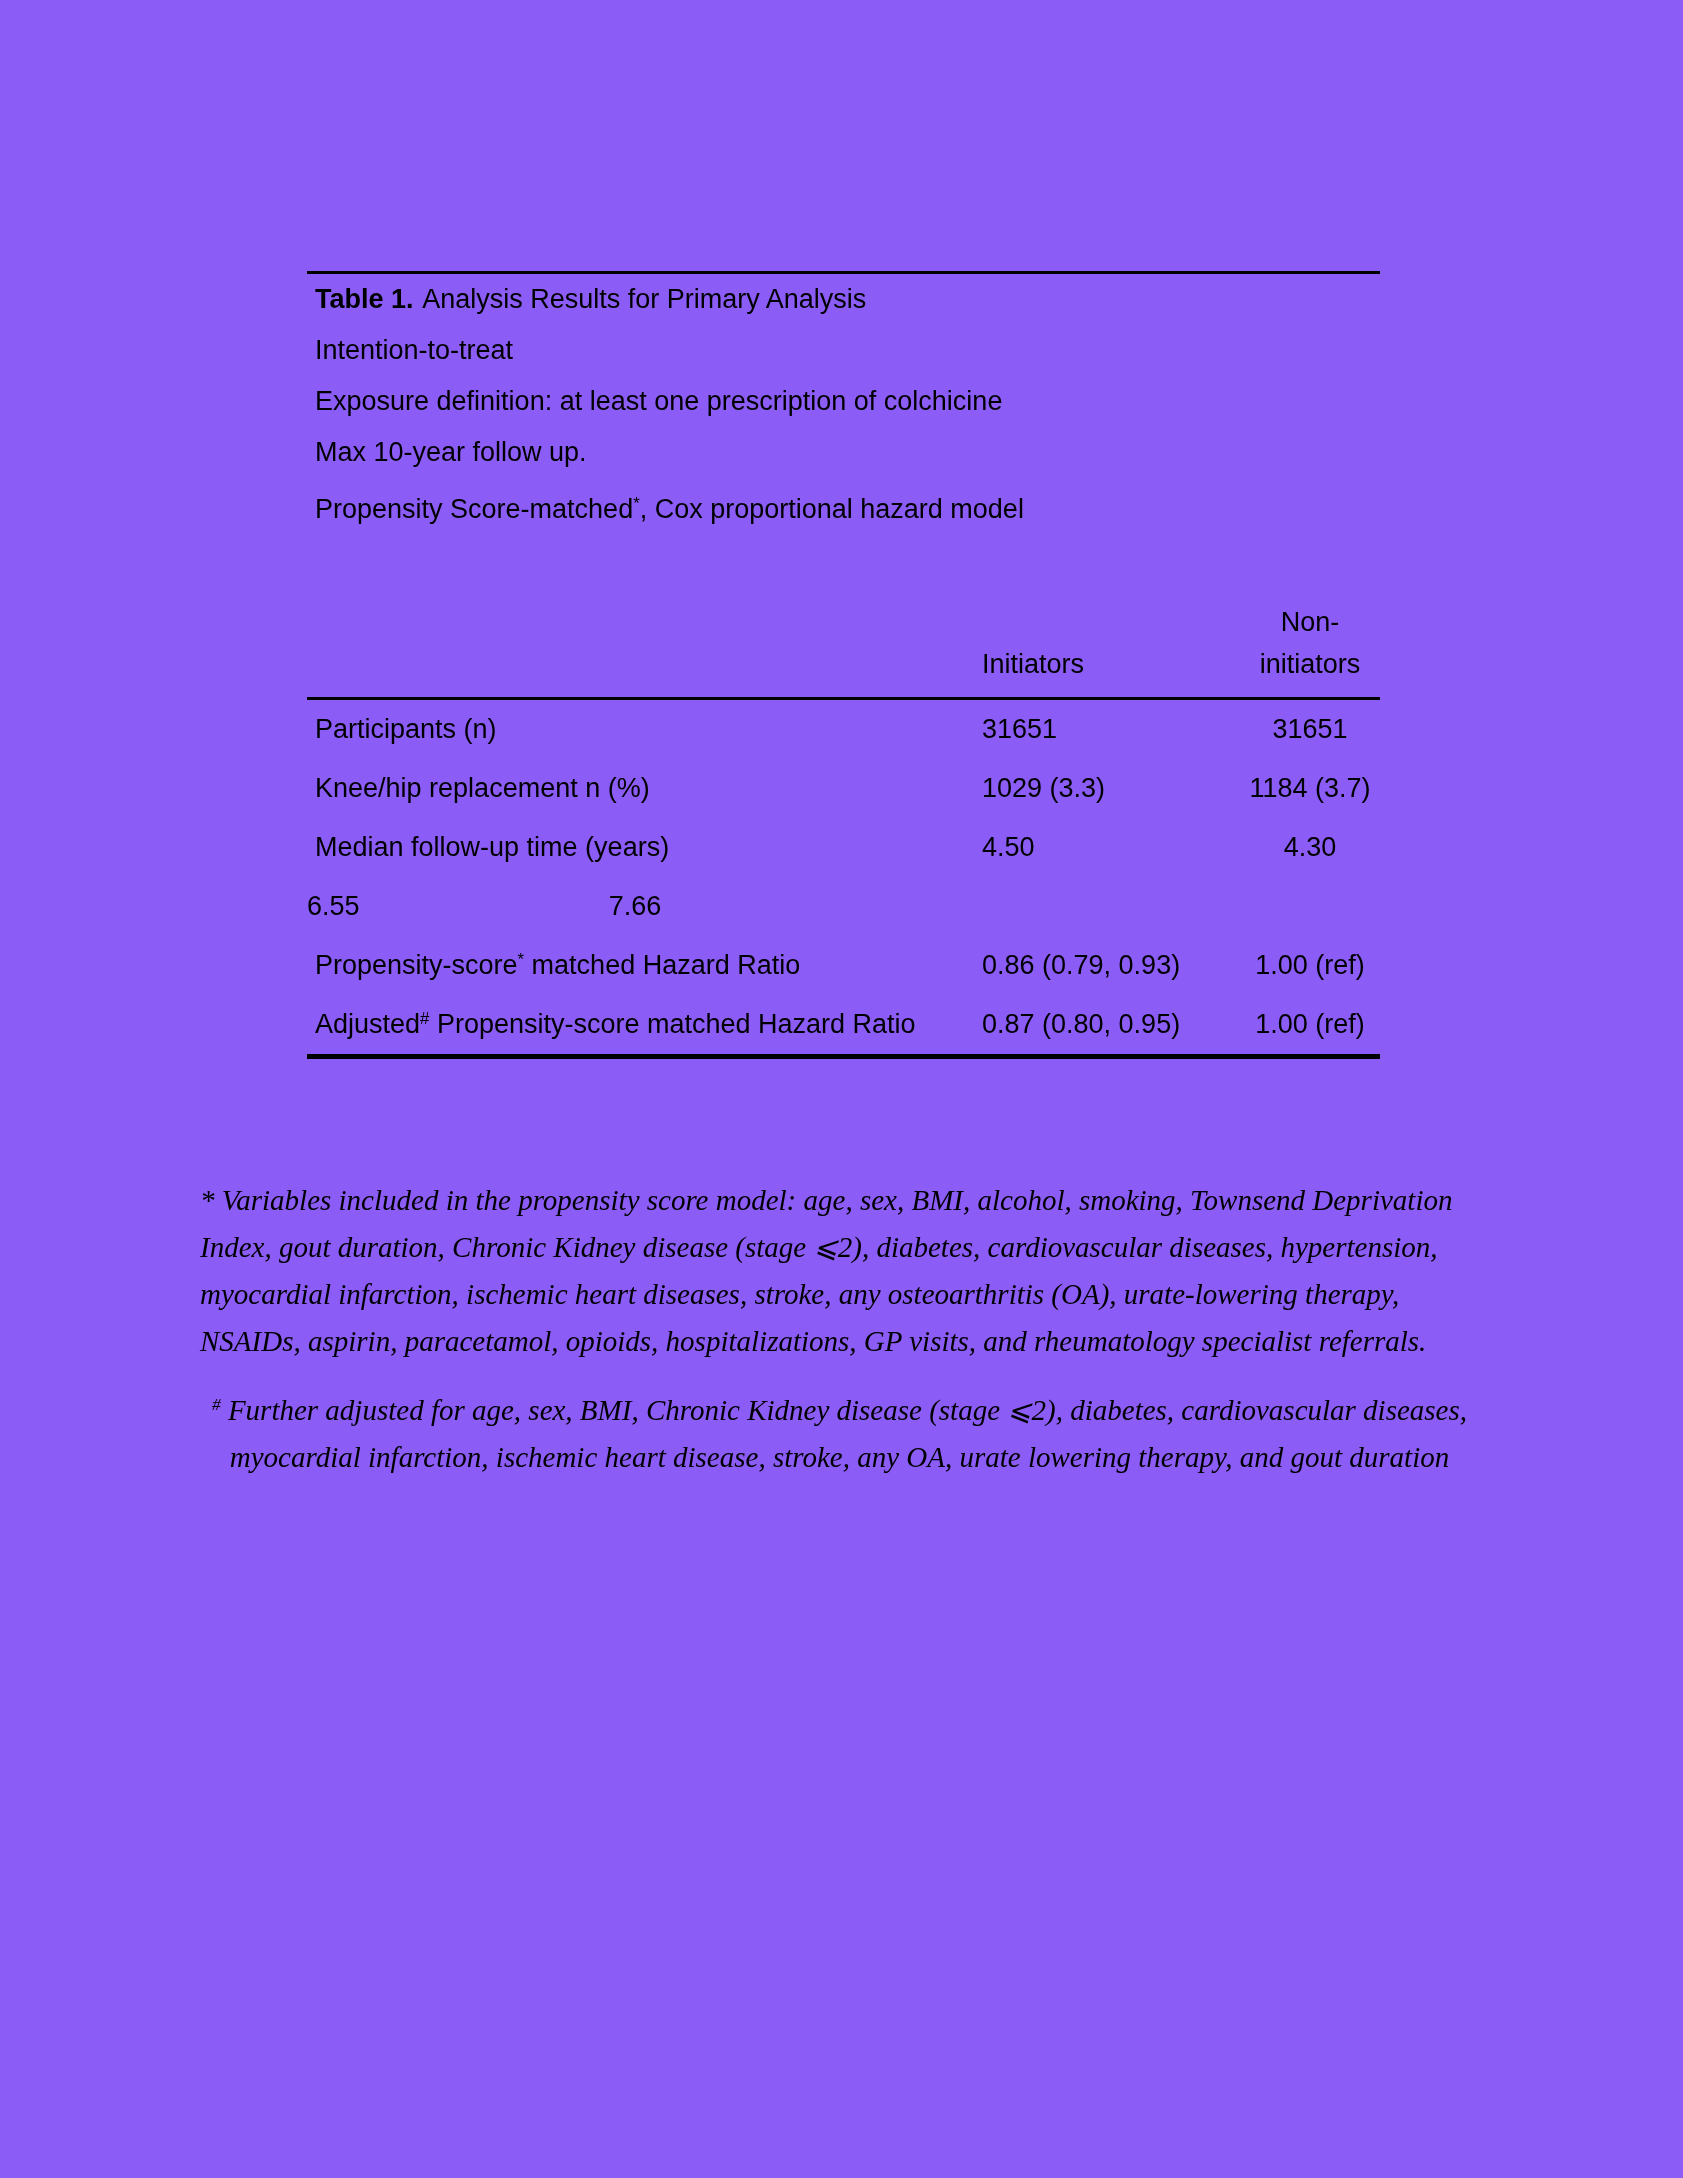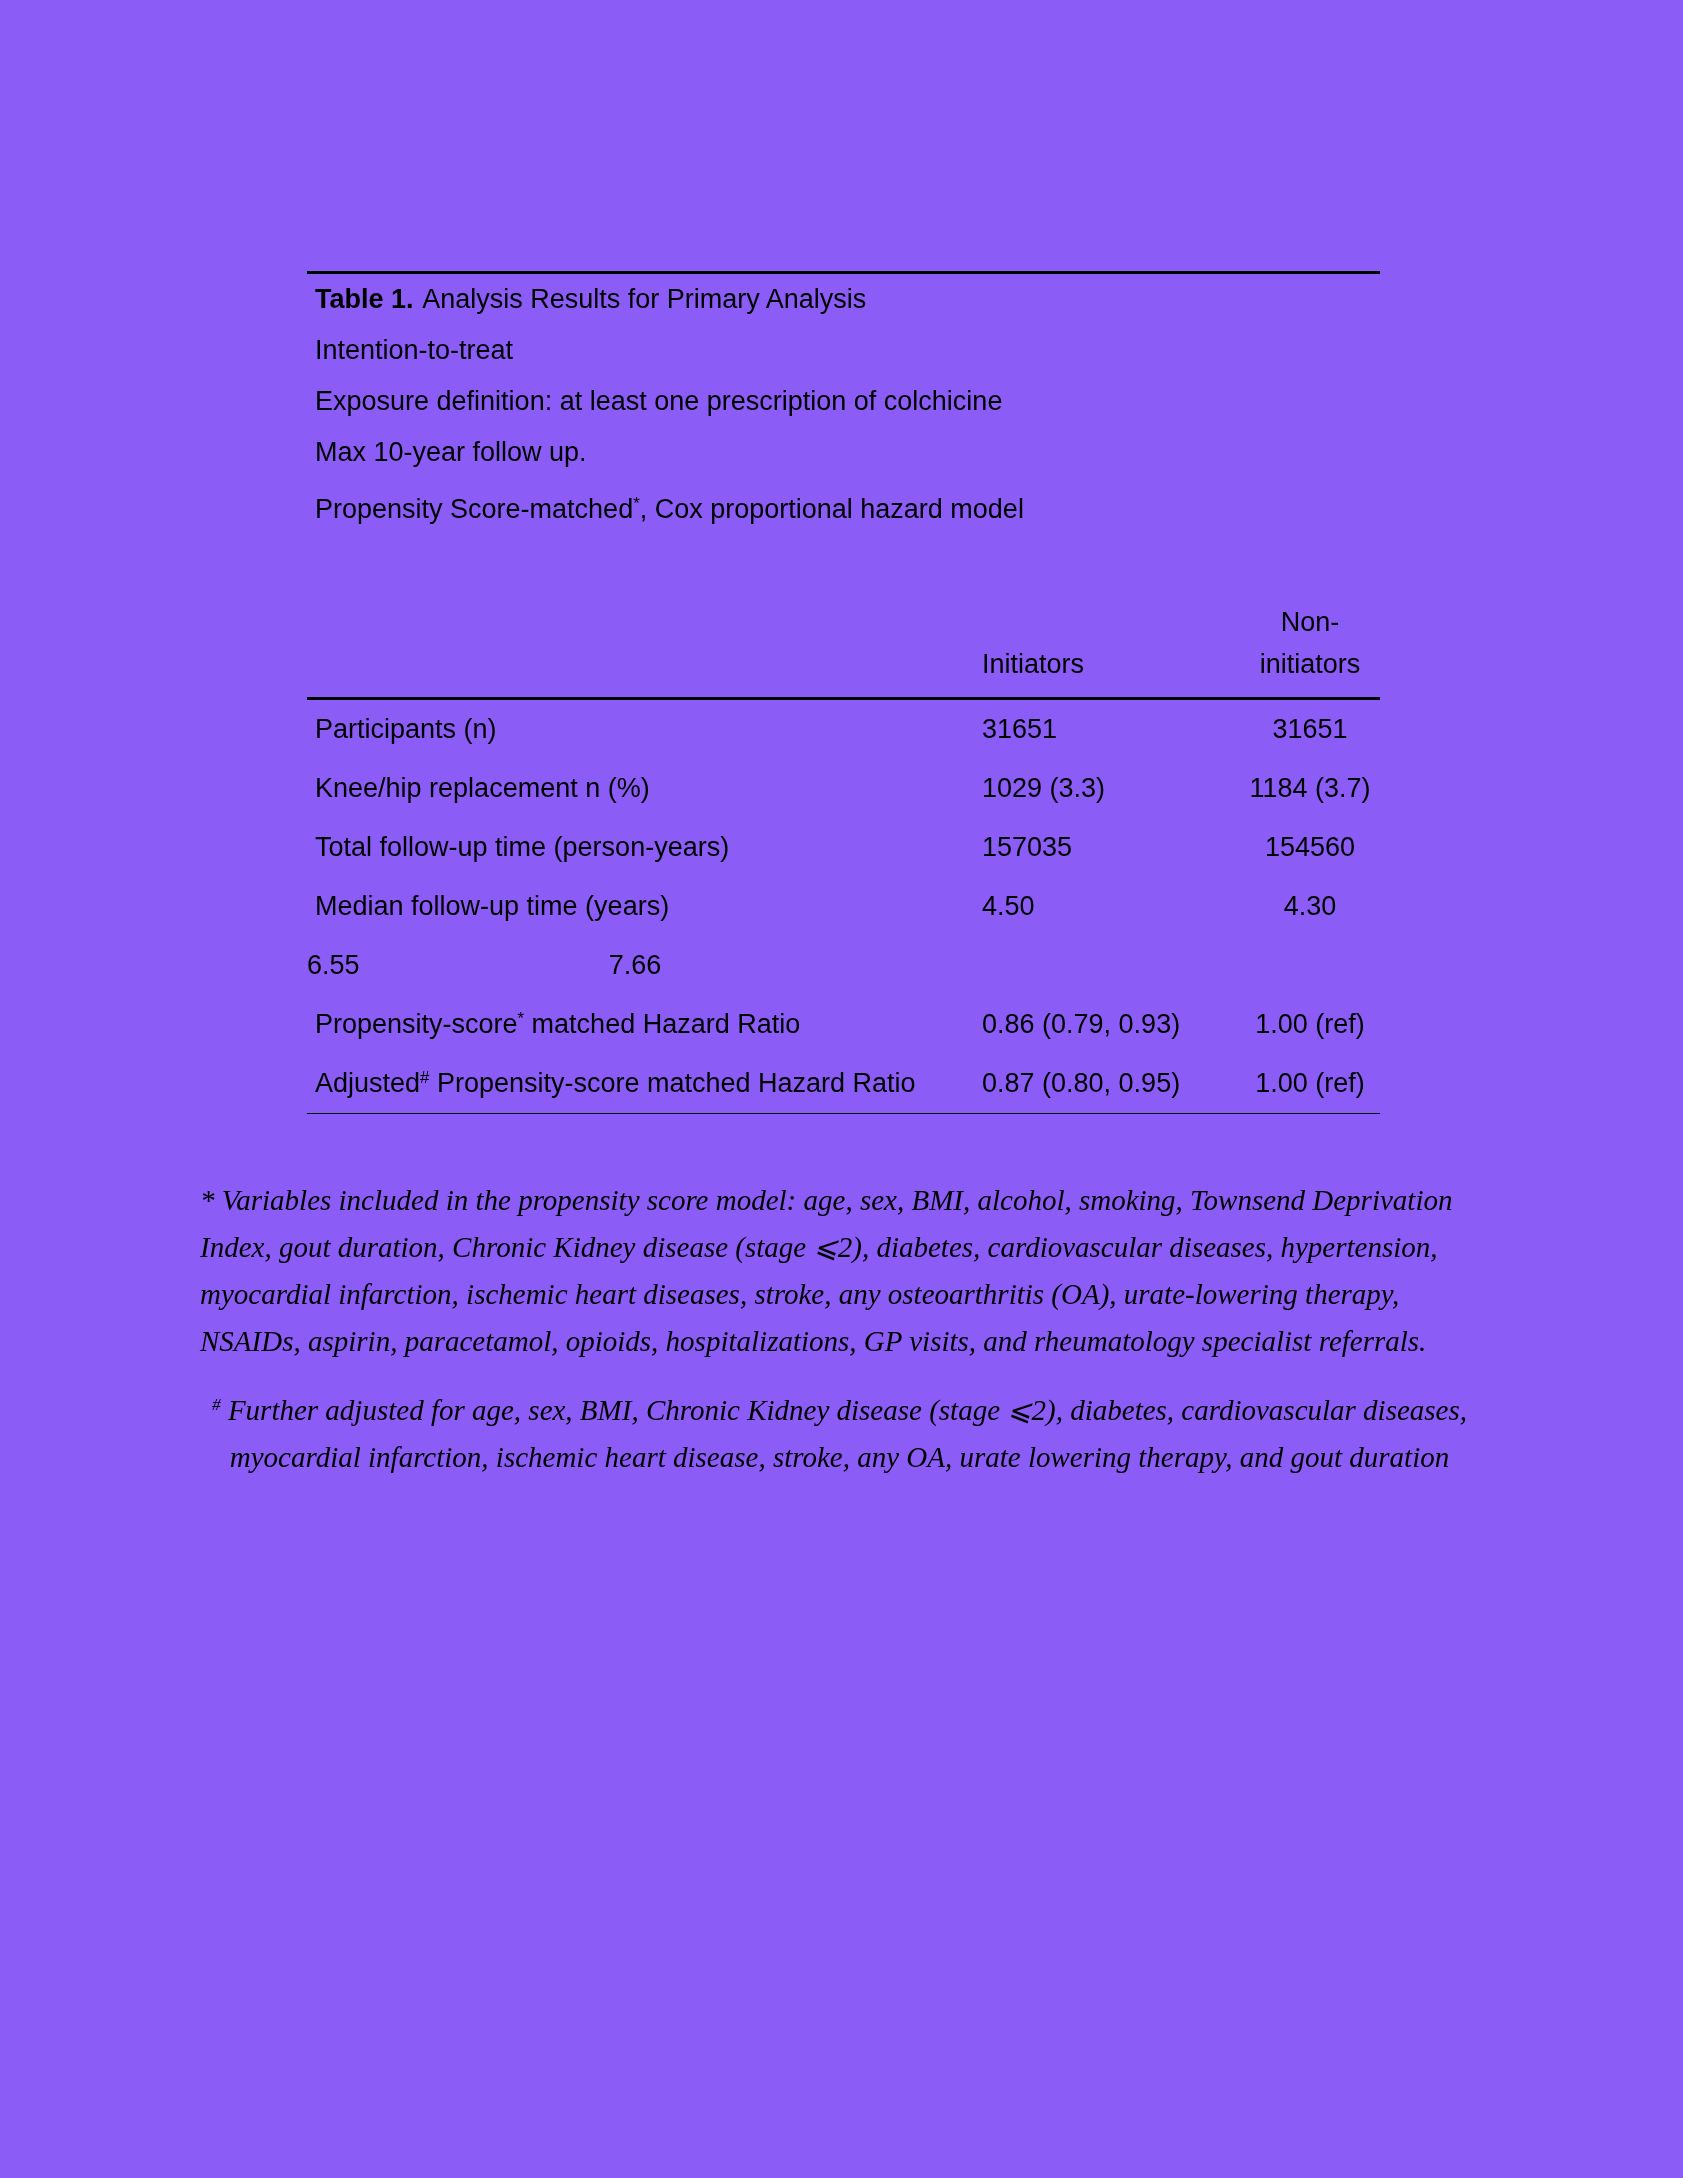--- a/index.html
+++ b/index.html
@@ -36,21 +36,21 @@
 
   .thead {
     display: flex;
     align-items: flex-end;
     height: 165px;
     box-sizing: border-box;
     padding-bottom: 12px;
     border-bottom: 3px solid #000;
     line-height: 42px;
   }
-  .tbody { border-bottom: 1px solid #000000; }
+  .tbody { border-bottom: 5px solid #000000; }
   .trow {
     display: flex;
     align-items: center;
     height: 59px;
   }
   .col-label {
     width: 675px;
     box-sizing: border-box;
     padding-left: 8px;
     flex: none;
@@ -115,25 +115,20 @@
         <div class="col-init">31651</div>
         <div class="col-non">31651</div>
       </div>
 
       <div class="trow">
         <div class="col-label">Knee/hip replacement n (%)</div>
         <div class="col-init">1029 (3.3)</div>
         <div class="col-non">1184 (3.7)</div>
       </div>
 
-      <div class="trow">
-        <div class="col-label">Total follow-up time (person-years)</div>
-        <div class="col-init">157035</div>
-        <div class="col-non">154560</div>
-      </div>
 
       <div class="trow">
         <div class="col-label">Median follow-up time (years)</div>
         <div class="col-init">4.50</div>
         <div class="col-non">4.30</div>
       </div>
 
       <div class="trow">
         <div class="col-init">6.55</div>
         <div class="col-non">7.66</div>

